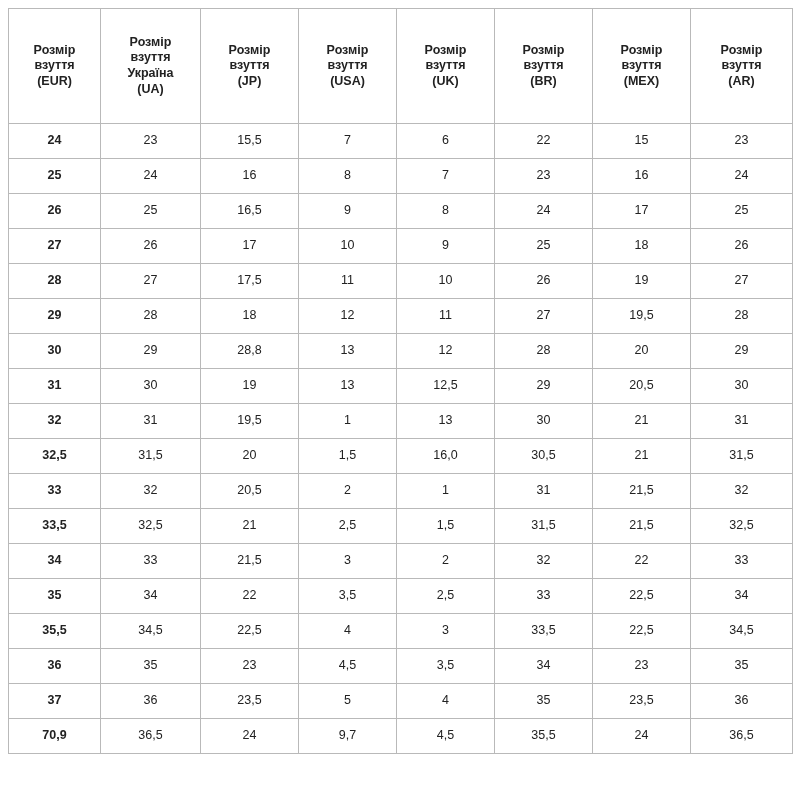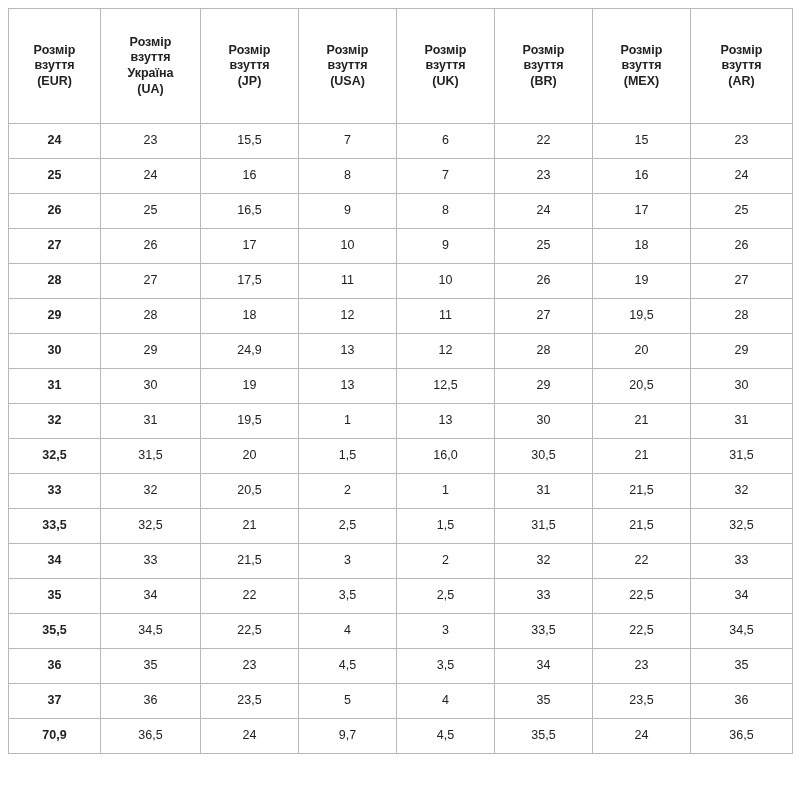--- a/index.html
+++ b/index.html
@@ -174,21 +174,21 @@
           <td>18</td>
           <td>12</td>
           <td>11</td>
           <td>27</td>
           <td>19,5</td>
           <td>28</td>
         </tr>
         <tr>
           <td class="first-col">30</td>
           <td>29</td>
-          <td>24,9</td>
+          <td>28,8</td>
           <td>13</td>
           <td>12</td>
           <td>28</td>
           <td>20</td>
           <td>29</td>
         </tr>
         <tr>
           <td class="first-col">31</td>
           <td>30</td>
           <td>19</td>

